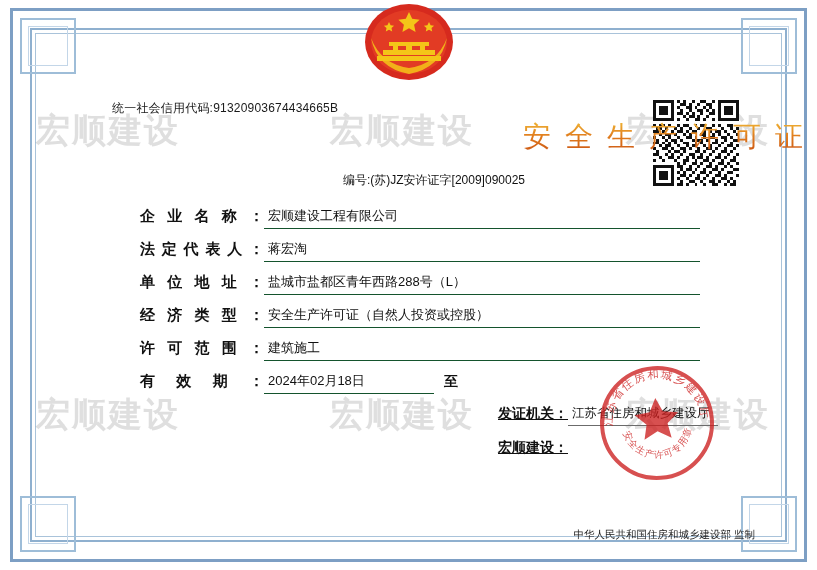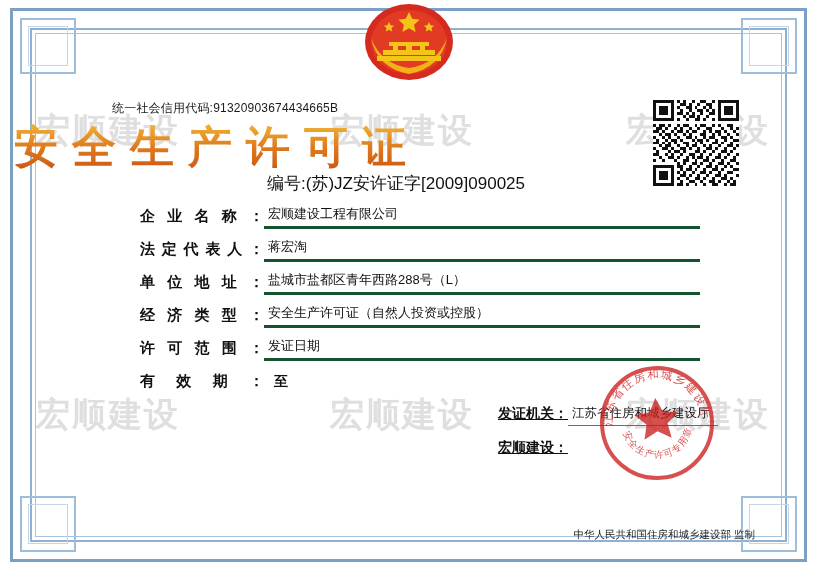--- a/index.html
+++ b/index.html
@@ -87,40 +87,40 @@
     white-space: nowrap;
     margin-left: 20px;
   }
 
   
   .main-title {
     position: absolute;
     left: 0;
     right: 0;
     top: 118px;
-    text-align: left;
+    text-align: right;
     font-family: "DejaVu Sans", sans-serif;
-    font-size: 44px;
-    font-weight: bold;
+    font-size: 28px;
+    font-weight: normal;
     letter-spacing: 14px;
     text-indent: 14px;
     background: linear-gradient(180deg, #f3c23a 0%, #e07c1d 48%, #c74e12 100%);
     -webkit-background-clip: text;
     background-clip: text;
     color: transparent;
     -webkit-text-fill-color: transparent;
     text-shadow: 0 0 0 rgba(0,0,0,0);
   }
 
   
   .cert-no {
     position: absolute;
     right: 292px;
     top: 172px;
-    font-size: 17px;
+    font-size: 12px;
     color: #111;
     white-space: nowrap;
   }
 
   
   .qr {
     position: absolute;
     right: 78px;
     top: 100px;
     width: 86px;
@@ -148,21 +148,21 @@
     color: #111;
     display: flex;
     justify-content: space-between;
     padding-bottom: 3px;
     letter-spacing: 0;
     box-sizing: border-box;
   }
   .field-label span { display: inline-block; }
   .field-value {
     flex: 1;
-    border-bottom: 3px solid #14532d;
+    border-bottom: 1px solid #14532d;
     font-size: 13px;
     color: #111;
     padding: 0 2px 3px 4px;
     min-height: 18px;
     box-sizing: border-box;
     white-space: nowrap;
   }
   .field-row.validity .field-value.date1 {
     flex: 0 0 170px;
   }
@@ -586,30 +586,31 @@
     </div>
 
     <div class="field-row">
       <div class="field-label">
         <span>许</span>
         <span>可</span>
         <span>范</span>
         <span>围</span>
         <span>：</span>
       </div>
-      <div class="field-value">发证日期</div>
+      <div class="field-value">建筑施工</div>
     </div>
 
     <div class="field-row validity">
       <div class="field-label">
         <span>有</span>
         <span>效</span>
         <span>期</span>
         <span>：</span>
       </div>
+      <div class="field-value date1">2024年02月18日</div>
       <div class="mid-label">至</div>
     </div>
 
   </div>
 
   <div class="issue-block">
     <div class="issue-row">
       <div class="issue-label">发证机关：</div>
       <div class="issue-value">江苏省住房和城乡建设厅</div>
     </div>

